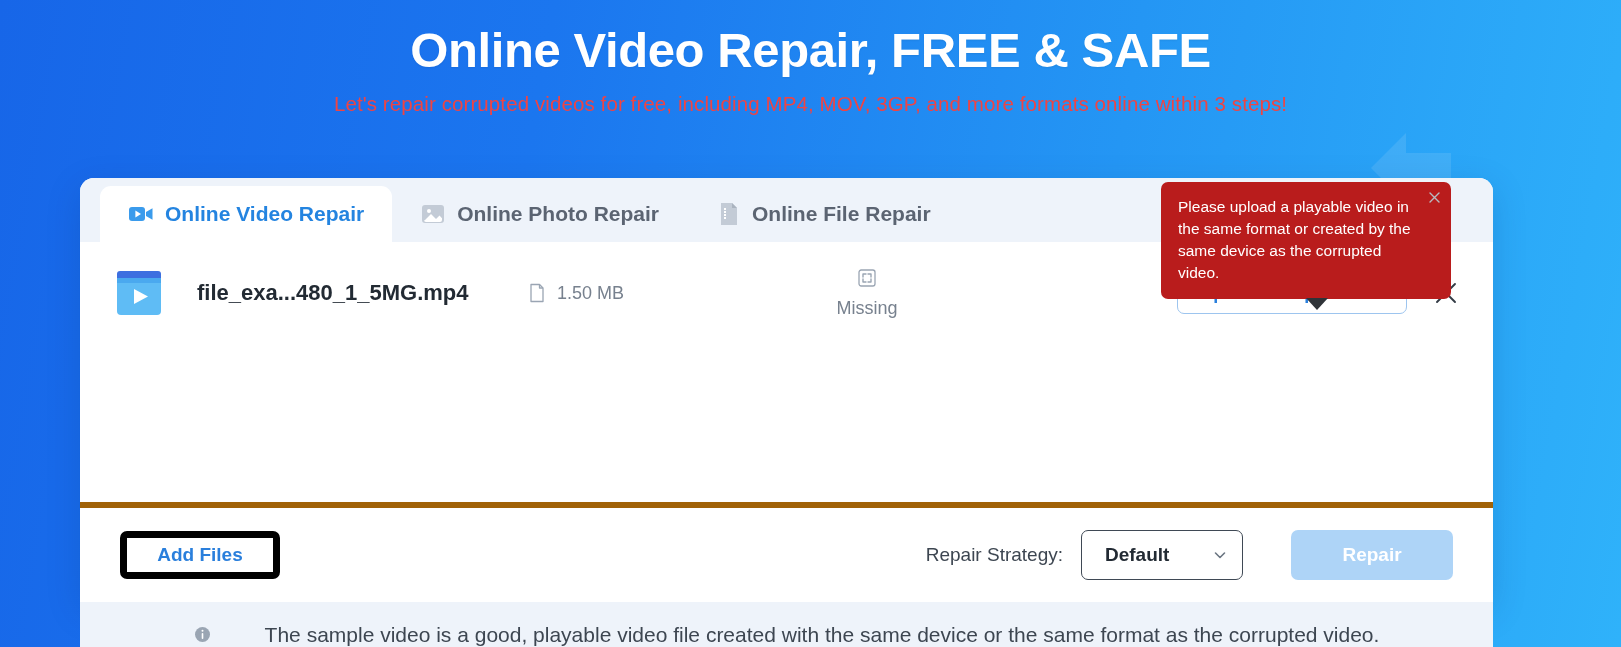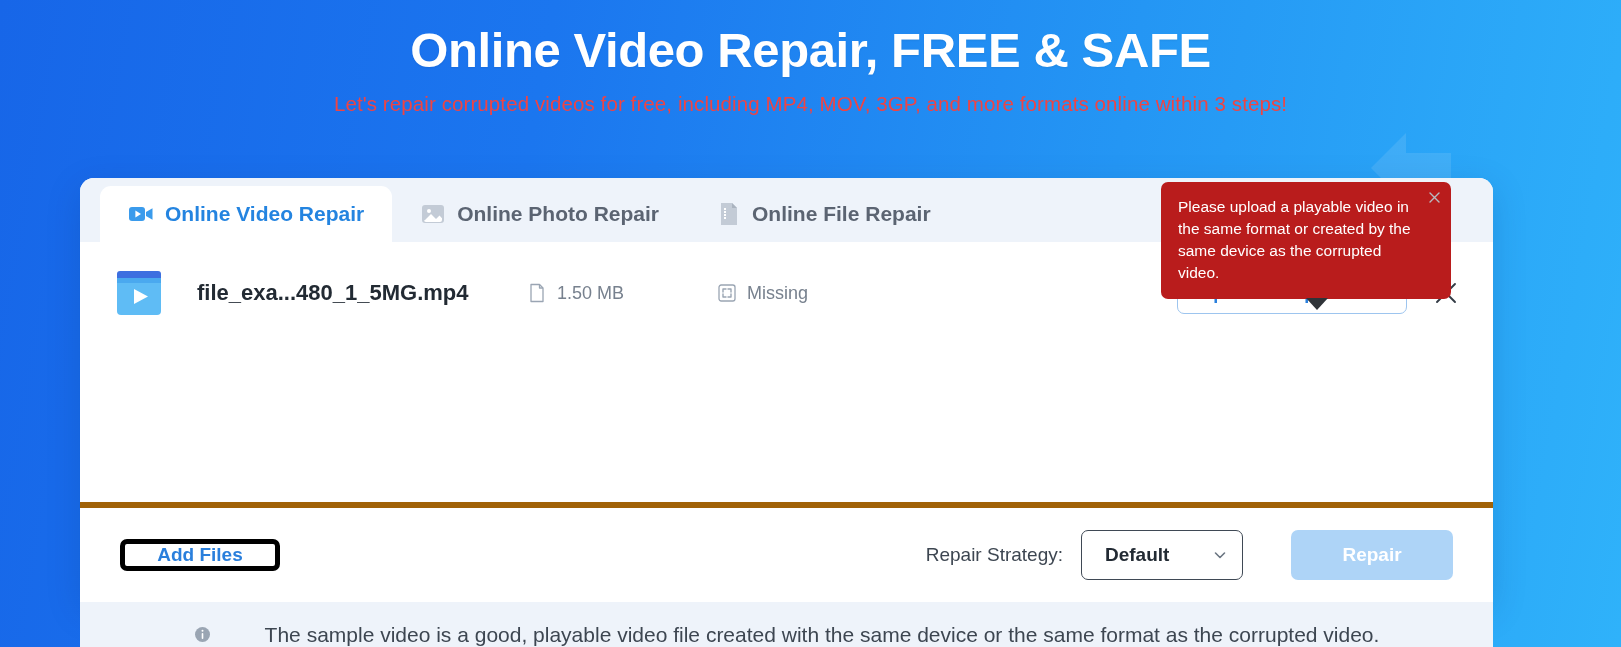--- a/index.html
+++ b/index.html
@@ -130,21 +130,21 @@
   }
   .meta {
     display: flex;
     align-items: center;
     gap: 10px;
     font-size: 18px;
     color: #77818e;
     white-space: nowrap;
   }
   .meta.size { width: 190px; }
-  .meta.status { width: 300px; }
+  .meta.status { width: 300px; flex-direction: column; }
   .meta-icon { width: 20px; height: 20px; flex: none; display: block; }
   .meta-icon svg { width: 100%; height: 100%; display: block; }
 
   .btn-upload {
     margin-left: auto;
     border: 1px solid #9dc5ef;
     background: #ffffff;
     color: #2a7fdc;
     font-size: 18px;
     font-weight: bold;
@@ -169,28 +169,28 @@
 
   
   .actionbar {
     height: 94px;
     background: #ffffff;
     display: flex;
     align-items: center;
     padding: 0 40px;
   }
   .btn-add {
-    border: 5px solid #000000;
+    border: 7px solid #000000;
     background: #ffffff;
     color: #2a7fdc;
     font-size: 19px;
     font-weight: bold;
     font-family: "Liberation Sans", sans-serif;
     width: 160px;
-    height: 32px;
+    height: 48px;
     border-radius: 7px;
     cursor: pointer;
   }
   .strategy-wrap {
     margin-left: auto;
     display: flex;
     align-items: center;
     gap: 18px;
   }
   .strategy-label {

